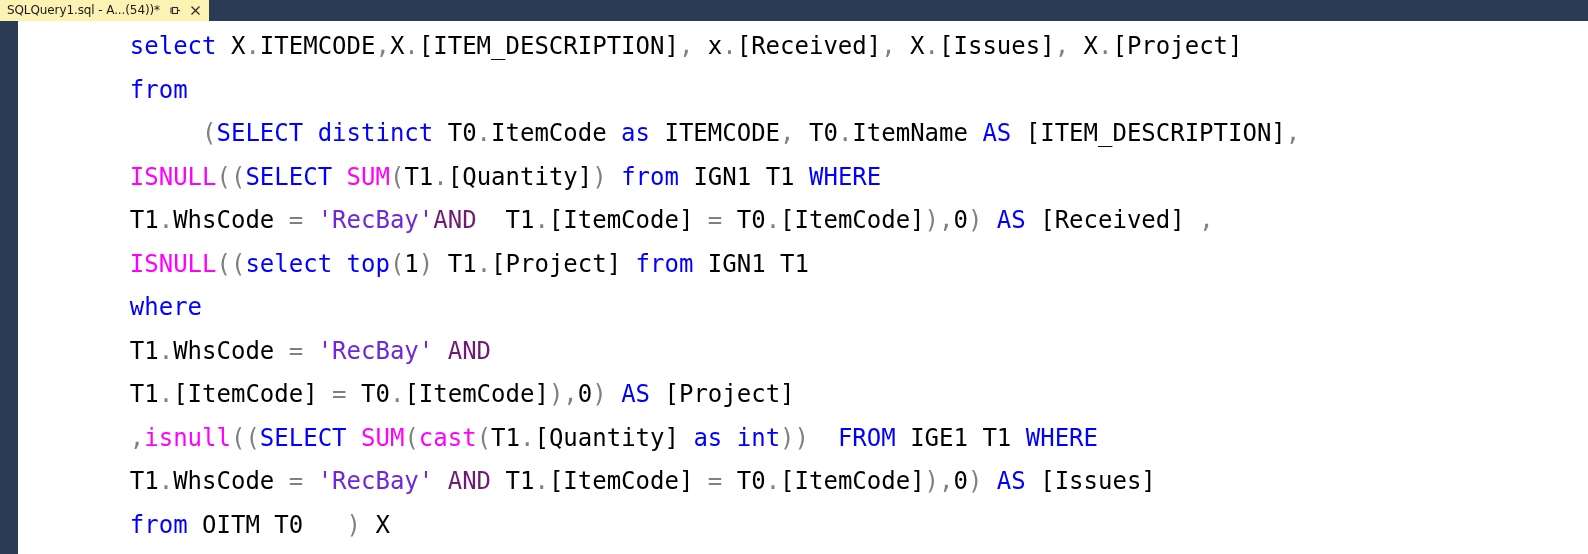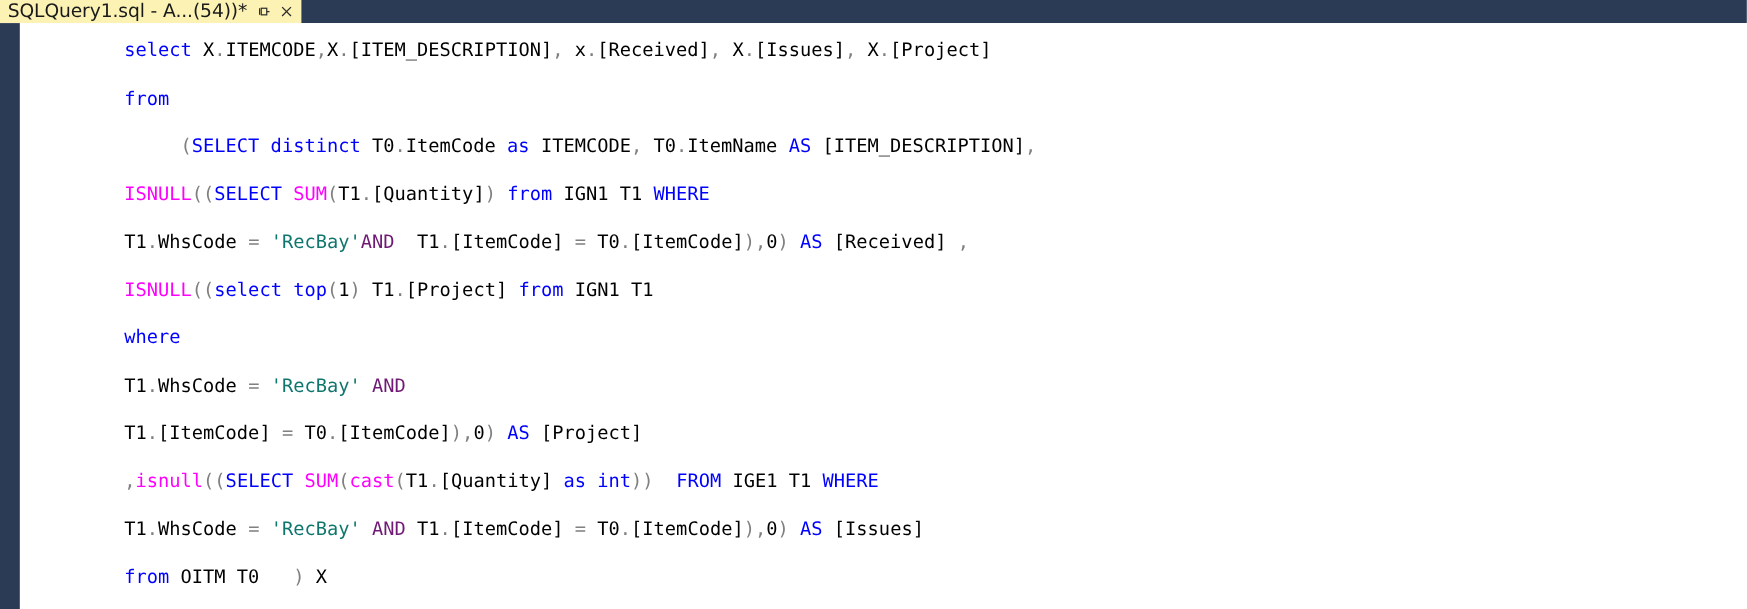--- a/index.html
+++ b/index.html
@@ -26,21 +26,21 @@
   }
   .tab {
     background: #fbf2b4;
     color: #1a1a1a;
     display: flex;
     align-items: center;
     padding: 0 5px 0 7px;
     height: 21px;
     box-sizing: border-box;
     font-family: "DejaVu Sans", "Liberation Sans", sans-serif;
-    font-size: 17px;
+    font-size: 12px;
     line-height: 21px;
     white-space: nowrap;
     cursor: default;
   }
   .tab-title {
     margin-right: 9px;
     letter-spacing: -0.1px;
   }
   .tab-pin {
     display: inline-block;
@@ -76,36 +76,36 @@
   }
   .code {
     position: absolute;
     left: 18px;
     top: 0;
     right: 0;
     bottom: 0;
     padding: 4px 0 0 0;
     box-sizing: border-box;
     font-family: "DejaVu Sans Mono", "Liberation Mono", monospace;
-    font-size: 17px;
+    font-size: 24px;
     line-height: 43.5px;
     white-space: pre;
     color: #000000;
     letter-spacing: 0px;
   }
   .line {
     height: 43.5px;
     padding-left: 54px;
     white-space: pre;
   }
 
   
   .kw   { color: #0000ff; }              
   .fn   { color: #ff00ff; text-align: right; }              
-  .str  { color: #0f766e; }              
+  .str  { color: #6d28d9; }              
   .op   { color: #808080; }              
   .id   { color: #000000; }              
   .num  { color: #000000; }              
   .gray { color: #701a75; }              
 </style>
 </head>
 <body>
 
 <div class="tabstrip">
   <div class="tab">

